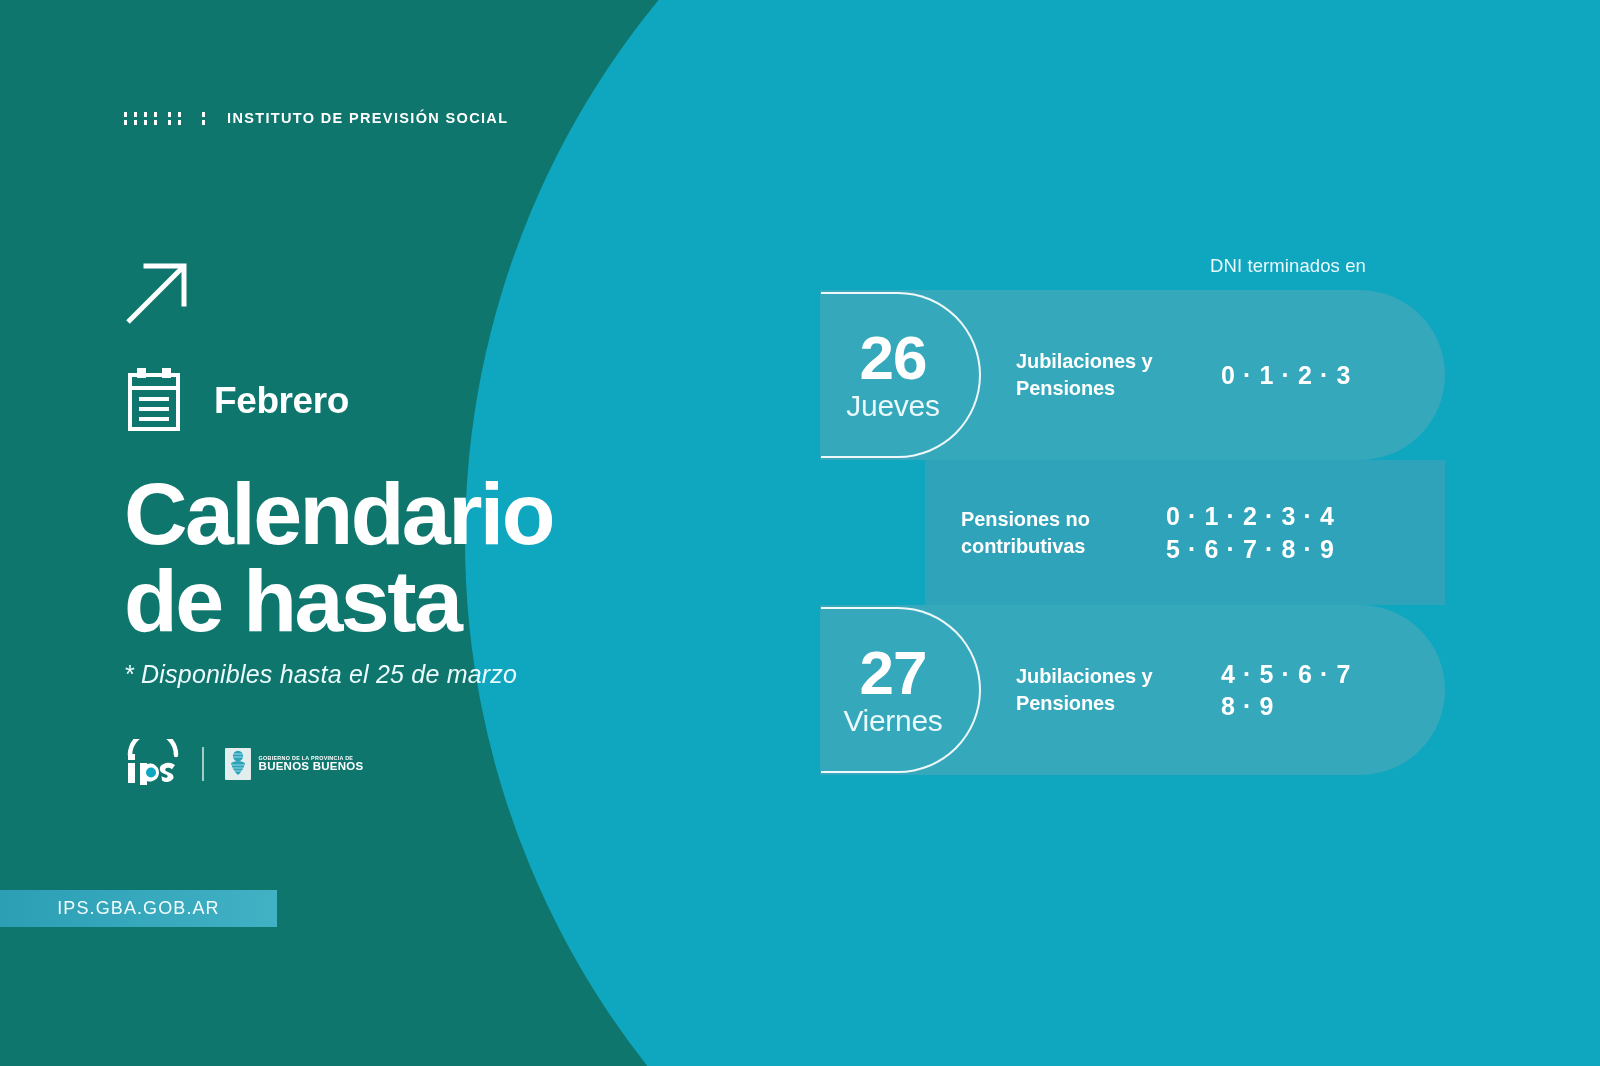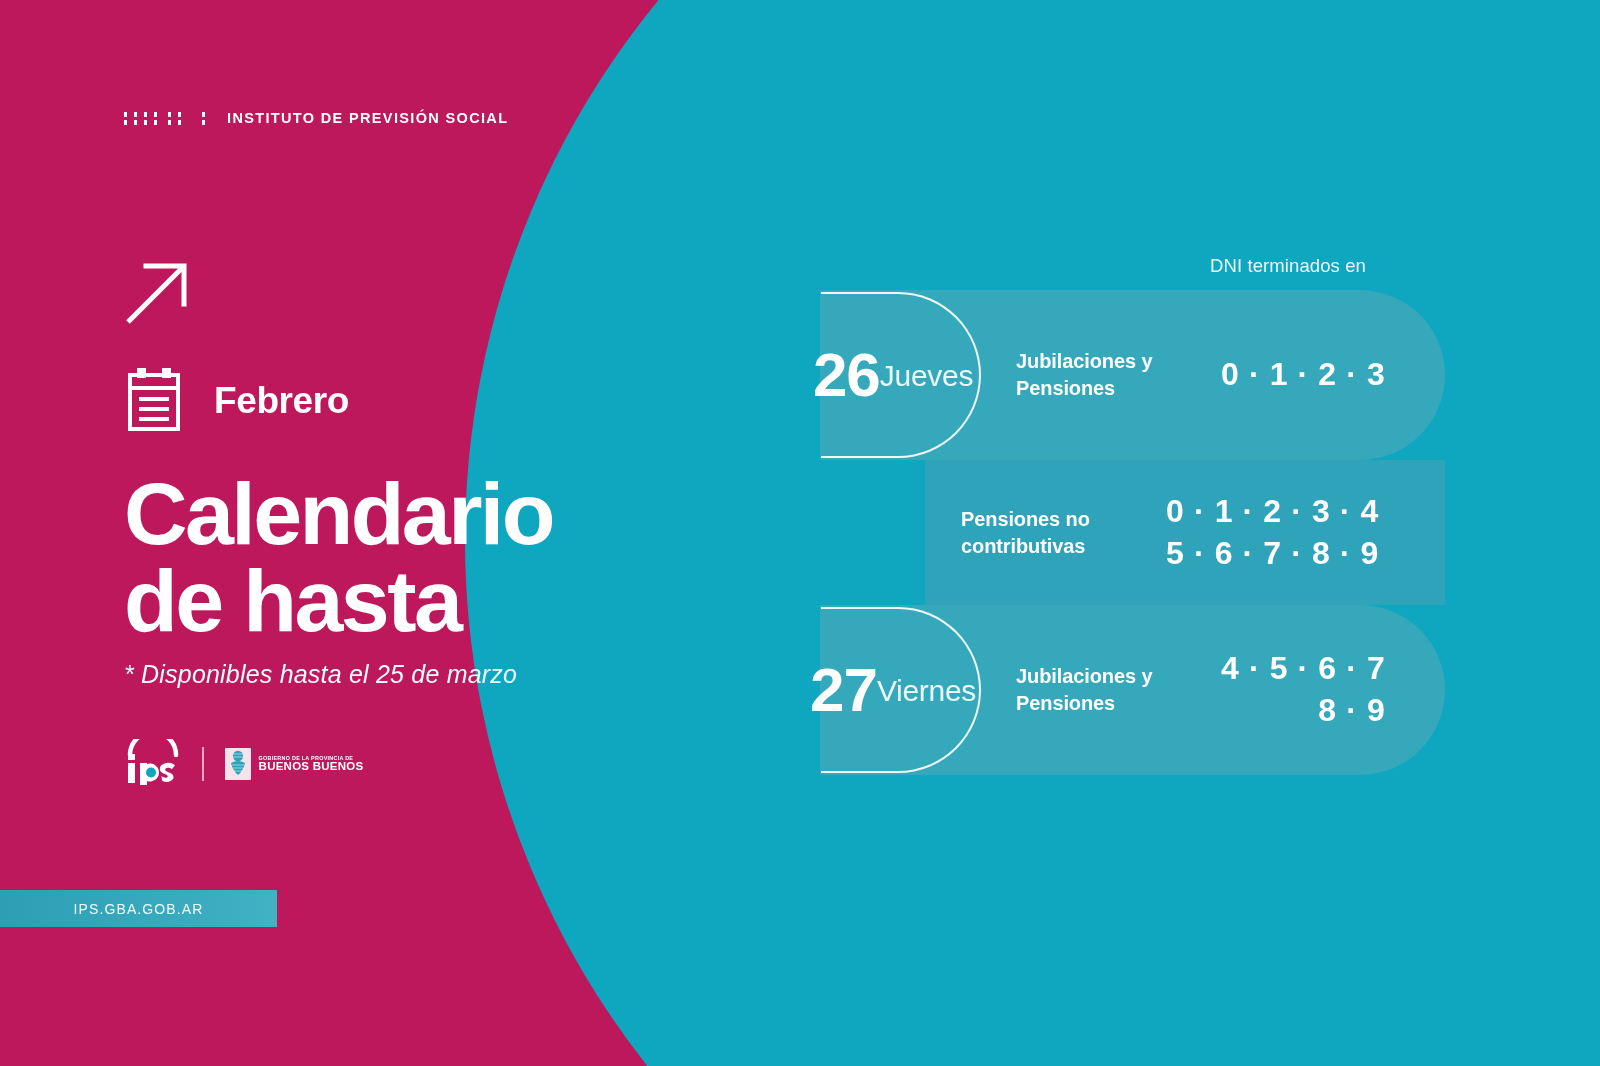--- a/index.html
+++ b/index.html
@@ -1,21 +1,21 @@
 <!DOCTYPE html>
 <html><head>
 <meta charset="utf-8">
 <style>
   * { margin:0; padding:0; box-sizing:border-box; }
   html,body{ background:#0a0a0a; }
   .stage{
     position:relative;
     width:1600px; height:1066px;
     overflow:hidden;
-    background:#be185d;
+    background:#0f766e;
     font-family:"Liberation Sans", sans-serif;
     -webkit-font-smoothing:antialiased;
   }
 
   
   .bg-circle{
     position:absolute;
     width:1700px; height:1700px;
     border-radius:50%;
     left:465px; top:-310px;
@@ -97,21 +97,21 @@
     width:160px; height:166px;
     border:2px solid rgba(255,255,255,.92);
     border-left:none;
     border-radius:0 83px 83px 0;
     background:transparent;
   }
 
   .day-wrap{
     position:relative; z-index:3;
     width:160px; min-width:160px;
-    display:flex; 
+    display:flex; flex-direction:column;
     align-items:center; justify-content:center;
     padding-right:14px;
   }
   .day-num{
     color:#fff; font-size:62px; font-weight:700; line-height:0.95;
     letter-spacing:-1px;
   }
   .day-name{
     color:#eaf9fc; font-size:30px; font-weight:400; line-height:1.05;
     letter-spacing:-0.3px; margin-top:2px;
@@ -122,33 +122,33 @@
     display:flex; align-items:center; gap:0;
     flex:1; padding-left:36px;
   }
   .card.mid .card-body{ padding-left:141px; }
 
   .benefit{
     color:#ffffff; font-size:20px; font-weight:700; line-height:1.35;
     width:205px; letter-spacing:-0.1px;
   }
   .digits{
-    color:#ffffff; font-size:32px; font-weight:700; line-height:1.3;
-    letter-spacing:0.6px; white-space:pre-line;text-align:right;
+    color:#ffffff; font-size:25px; font-weight:700; line-height:1.3;
+    letter-spacing:0.6px; white-space:pre-line;
   }
 
   
   .urlbar{
     position:absolute; left:0; top:890px;
     width:277px; height:37px;
     background:linear-gradient(90deg,#2c9fb5 0%,#41b1c4 100%);
     display:flex; align-items:center; justify-content:center;
   }
   .urlbar-text{
-    color:#f2fdff; font-size:14px; font-weight:400; letter-spacing:1.1px;
+    color:#f2fdff; font-size:18px; font-weight:400; letter-spacing:1.1px;
   }
 
   
   .ips-logo{ display:block; }
   .gba-logo{ display:flex; align-items:center; gap:7px; }
   .gba-text{ display:flex; flex-direction:column; line-height:1; }
   .gba-top{ color:#fff; font-size:5.4px; font-weight:700; letter-spacing:.28px; }
   .gba-bot{ color:#fff; font-size:11.5px; font-weight:700; letter-spacing:.25px; }
 </style>
 </head>

